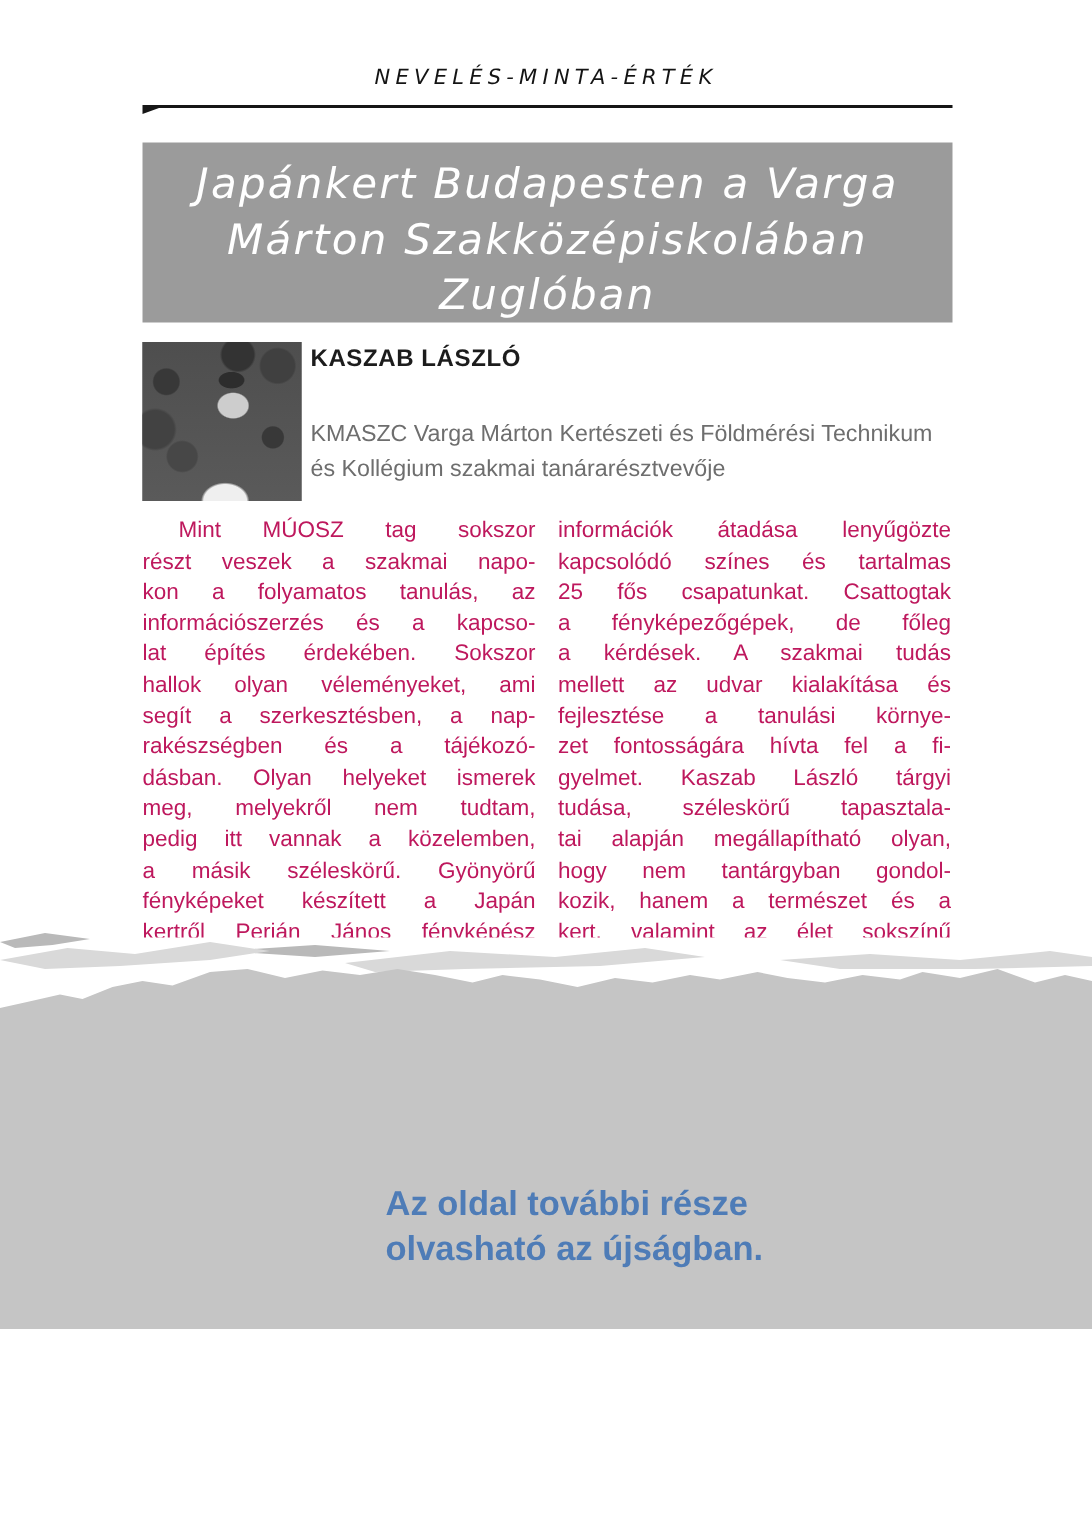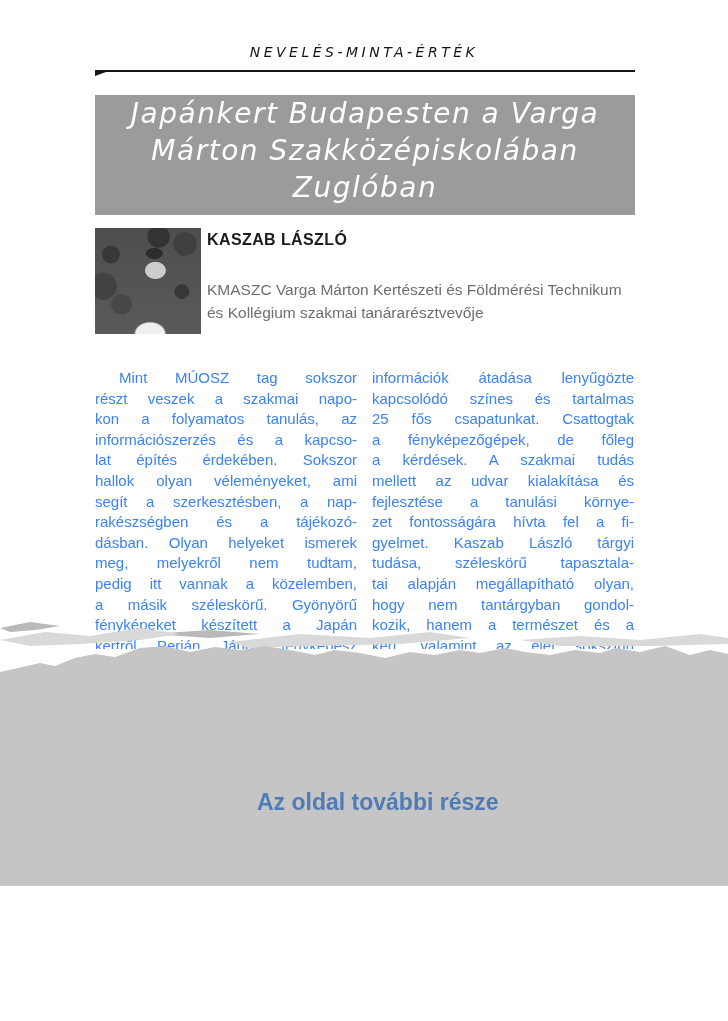--- a/index.html
+++ b/index.html
@@ -20,21 +20,21 @@
     background:#161616;
   }
   .rule::after {
     content:""; position:absolute; left:0; top:2px;
     border-top:4px solid #161616; border-right:11px solid transparent;
   }
 
   
   .title-box {
     position:absolute; left:95px; top:95px; width:540px; height:120px;
-    display:flex; align-items:flex-start; justify-content:center; text-align:center;
+    display:flex; align-items:flex-end; justify-content:center; text-align:center;
     color:#ffffff; font-family:cursive, "DejaVu Sans", sans-serif;
     font-style:italic; font-size:28px; line-height:37px; letter-spacing:1.5px;
     font-weight:500;
   }
 
   
   .photo {
     position:absolute; left:95px; top:228px; width:106px; height:106px;
     background-color:#555;
     background-image:
@@ -53,22 +53,22 @@
     position:absolute; left:207px; top:231px; font-size:16px; font-weight:bold;
     color:#1c1c1c; letter-spacing:0.4px;
   }
   .affiliation {
     position:absolute; left:207px; top:278px; width:420px;
     font-size:15.5px; line-height:23px; color:#6e6e6e;
   }
 
   
   .col {
-    position:absolute; top:368px; width:262px; height:281px; overflow:hidden;
-    font-size:15px; line-height:20.6px; color:#3b82f6;
+    position:absolute; top:344px; width:262px; height:281px; overflow:hidden;
+    font-size:15px; line-height:20.6px; color:#be185d;
   }
   .col-left  { left:95px; }
   .col-right { left:372px; }
   .tline { text-align:justify; text-align-last:justify; white-space:nowrap; }
   .col-left .tline:first-child { text-indent:24px; }
 
   
   .tear { position:absolute; left:0; top:600px; width:728px; height:421px; }
 
   
@@ -134,15 +134,16 @@
     <polygon points="0,28 30,22 60,26 35,30 10,32" fill="#b9b9b9"></polygon>
     <polygon points="150,34 210,30 260,34 210,38" fill="#b9b9b9"></polygon>
     <polygon points="0,40 45,32 90,36 140,28 180,34 140,40 80,44 30,46" fill="#d9d9d9"></polygon>
     <polygon points="230,42 300,34 370,38 430,32 470,38 400,44 310,46 250,48" fill="#d9d9d9"></polygon>
     <polygon points="520,40 580,36 640,40 700,34 728,38 728,44 650,46 560,46" fill="#d9d9d9"></polygon>
     <polygon fill="#c5c5c5" points="0,72 18,68 40,63 55,66 75,58 95,54 115,57 140,48 165,46 190,52 215,47 240,50 265,46 290,50 315,55 335,50 360,53 385,58 410,52 435,55 460,50 480,53 505,48 525,52 550,55 575,50 600,53 615,48 640,52 665,46 690,55 710,50 728,54 728,421 0,421"></polygon>
   </svg>
 
   <div class="teaser" style="color: rgb(78, 124, 183);">
       <div class="tline" style="text-align: left; text-align-last: left;">Az oldal további része</div>
+      <div class="tline" style="text-align: left; text-align-last: left;">olvasható az újságban.</div>
     </div>
 
 </div>
 
 </body></html>

